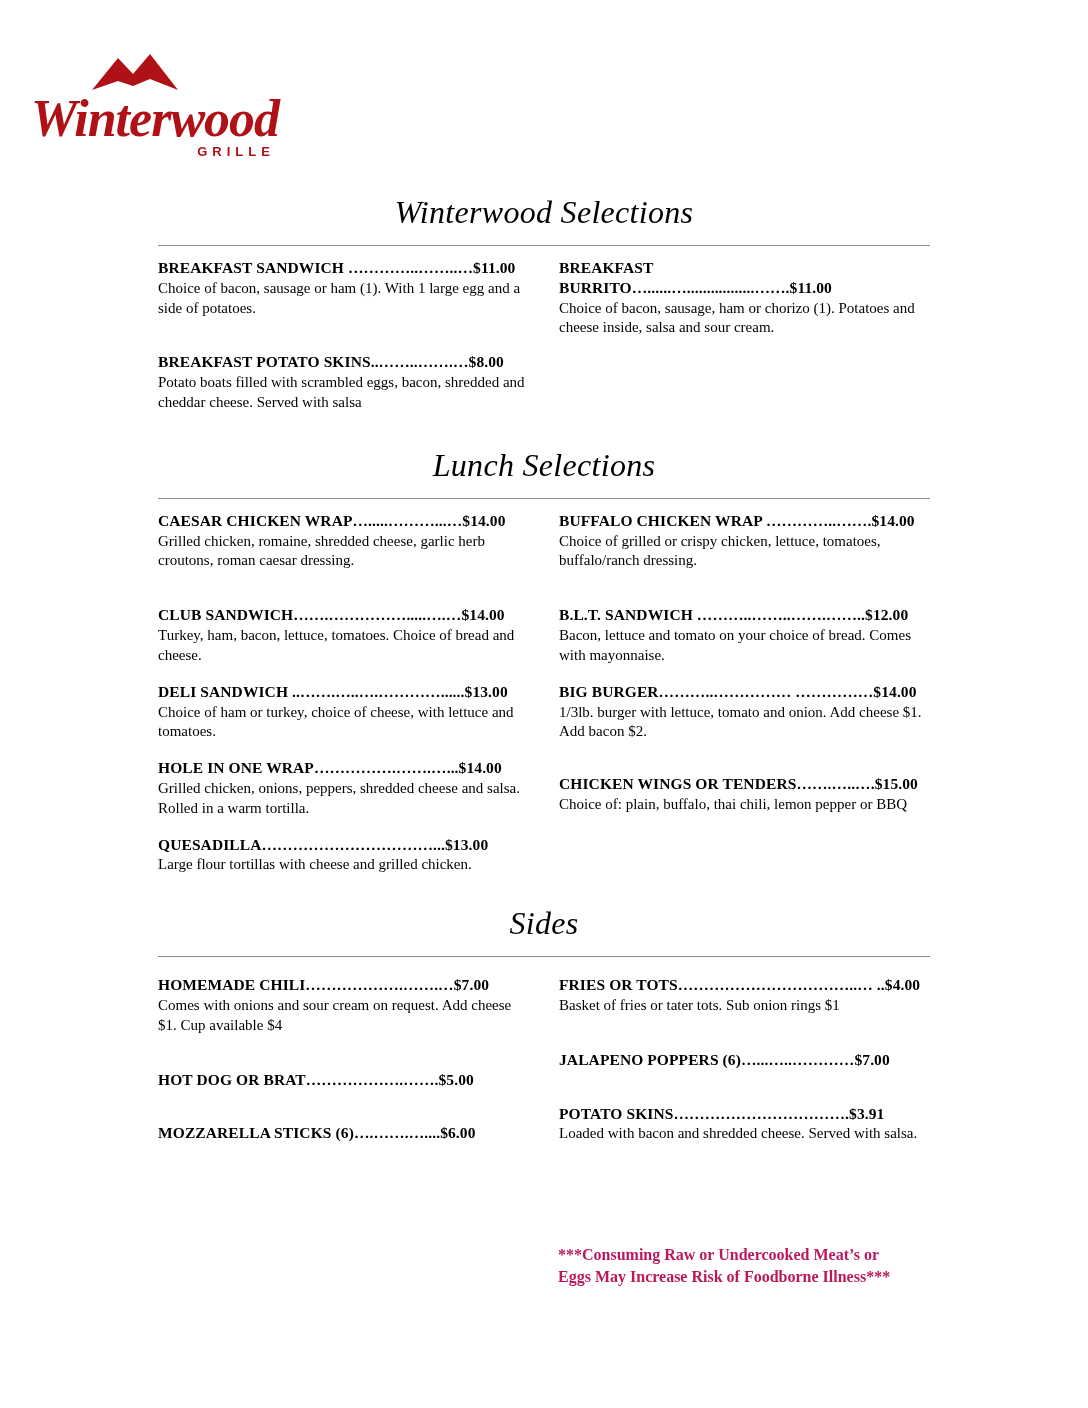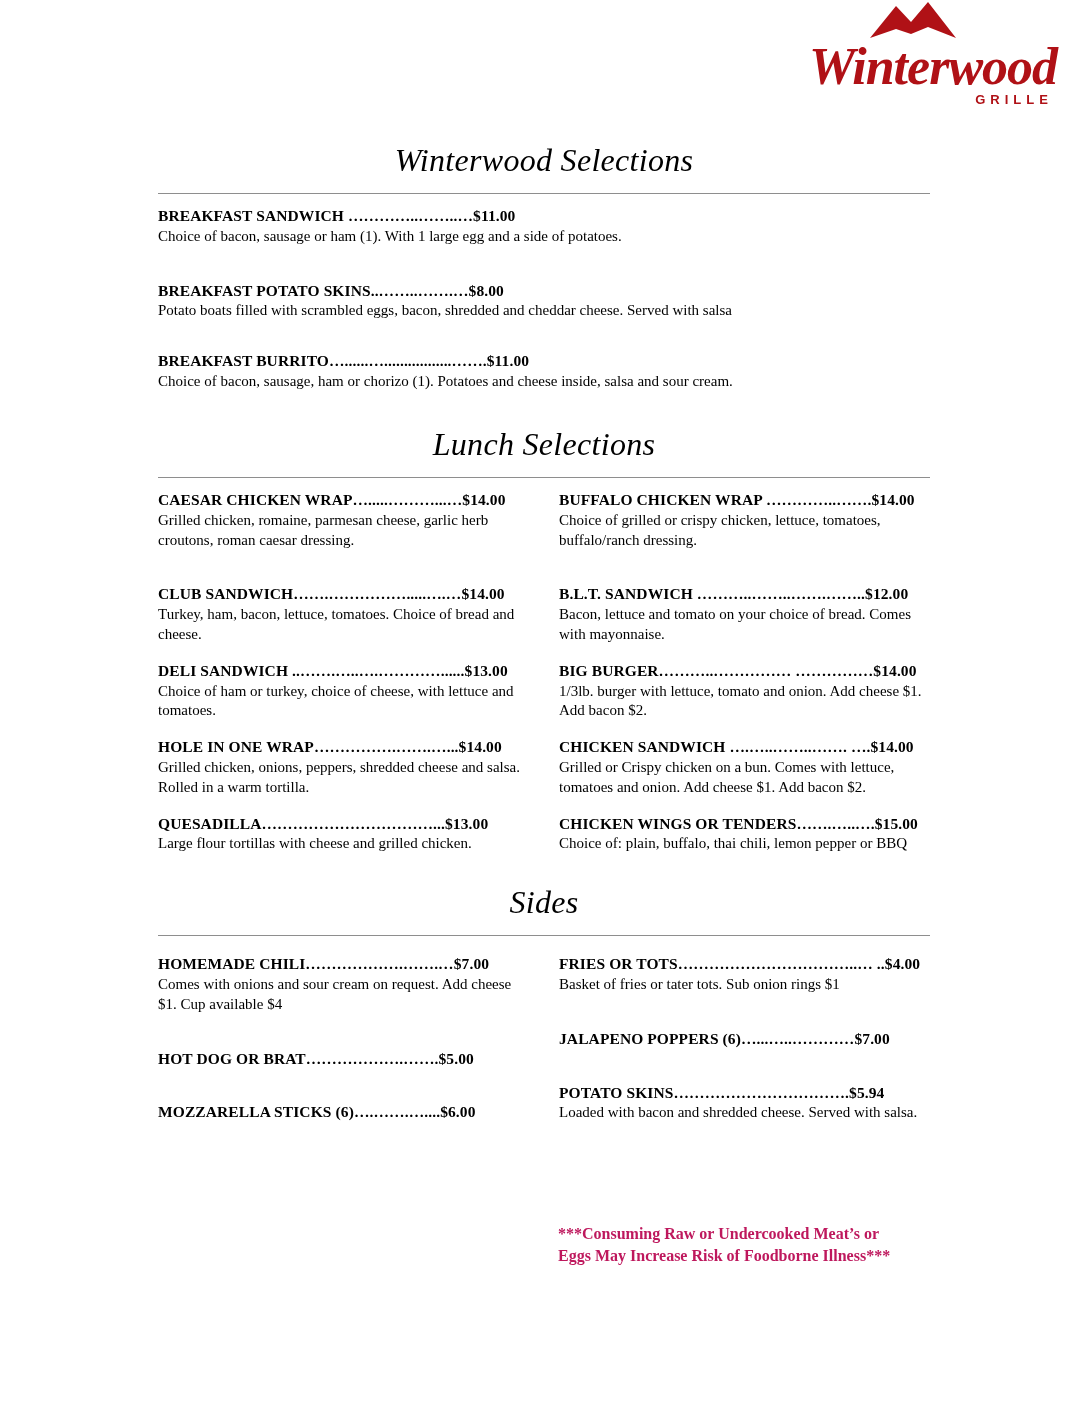--- a/index.html
+++ b/index.html
@@ -17,22 +17,23 @@
   .page {
     position: relative;
     width: 1088px;
     min-height: 1408px;
     box-sizing: border-box;
     padding: 0;
   }
 
   
   .logo-wrap {
+    padding-top: 52px;
     display: flex;
-    justify-content: flex-end;
+    justify-content: flex-start;
   }
   .logo {
     width: 310px;
     height: 120px;
     position: relative;
   }
   .logo svg { display: block; }
 
   
   .section-title {
@@ -79,21 +80,21 @@
   }
   .item-desc {
     font-family: Liberation Serif, serif;
     font-size: 15px;
     line-height: 1.32;
     margin-top: 1px;
   }
   .sp-s  { height: 16px; }
   .sp-l  { height: 34px; }
 
-  .breakfast-block { margin-top: 12px; flex-direction: column; }
+  .breakfast-block { margin-top: 12px; }
   .lunch-block { margin-top: 12px; }
   .sides-block { margin-top: 18px; justify-content: flex-end; }
 
   
   .footer-note {
     width: 772px;
     margin: 0 auto;
     padding-top: 100px;
     text-align: left;
     color: #be185d;
@@ -145,21 +146,21 @@
     </div>
   </div>
 
   <h2 class="section-title lunch">Lunch Selections</h2>
   <div class="rule"></div>
 
   <div class="cols lunch-block">
     <div class="col">
       <div class="item">
         <div class="item-title">CAESAR CHICKEN WRAP….....………...…$14.00</div>
-        <div class="item-desc">Grilled chicken, romaine, parmesan cheese, garlic herb croutons, roman caesar dressing.</div>
+        <div class="item-desc">Grilled chicken, romaine, shredded cheese, garlic herb croutons, roman caesar dressing.</div>
       </div>
       <div class="sp-l"></div>
       <div class="item">
         <div class="item-title">CLUB SANDWICH…….…………….....….…$14.00</div>
         <div class="item-desc">Turkey, ham, bacon, lettuce, tomatoes. Choice of bread and cheese.</div>
       </div>
       <div class="sp-s"></div>
       <div class="item">
         <div class="item-title">DELI SANDWICH ..…….…..….…………......$13.00</div>
         <div class="item-desc">Choice of ham or turkey, choice of cheese, with lettuce and tomatoes.</div>
@@ -184,24 +185,20 @@
       <div class="item">
         <div class="item-title">B.L.T. SANDWICH ………..……..…….……..$12.00</div>
         <div class="item-desc">Bacon, lettuce and tomato on your choice of bread. Comes with mayonnaise.</div>
       </div>
       <div class="sp-s"></div>
       <div class="item">
         <div class="item-title">BIG BURGER………..…………… ……………$14.00</div>
         <div class="item-desc">1/3lb. burger with lettuce, tomato and onion. Add cheese $1. Add bacon $2.</div>
       </div>
       <div class="sp-s"></div>
-      <div class="item">
-        <div class="item-title">CHICKEN SANDWICH ….…..……..……. ….$14.00</div>
-        <div class="item-desc">Grilled or Crispy chicken on a bun. Comes with lettuce, tomatoes and onion. Add cheese $1. Add bacon $2.</div>
-      </div>
       <div class="sp-s"></div>
       <div class="item">
         <div class="item-title">CHICKEN WINGS OR TENDERS…….…..….$15.00</div>
         <div class="item-desc">Choice of: plain, buffalo, thai chili, lemon pepper or BBQ</div>
       </div>
     </div>
   </div>
 
   <h2 class="section-title sides">Sides</h2>
   <div class="rule"></div>
@@ -225,21 +222,21 @@
       <div class="item">
         <div class="item-title">FRIES OR TOTS……………………………..… ..$4.00</div>
         <div class="item-desc">Basket of fries or tater tots. Sub onion rings $1</div>
       </div>
       <div class="sp-l"></div>
       <div class="item">
         <div class="item-title">JALAPENO POPPERS (6)…...…..…………$7.00</div>
       </div>
       <div class="sp-l"></div>
       <div class="item">
-        <div class="item-title">POTATO SKINS…………………………….$5.94</div>
+        <div class="item-title">POTATO SKINS…………………………….$3.91</div>
         <div class="item-desc">Loaded with bacon and shredded cheese. Served with salsa.</div>
       </div>
     </div>
   </div>
 
   <div class="footer-note">
     <div class="line">***Consuming Raw or Undercooked Meat’s or</div>
     <div class="line">Eggs May Increase Risk of Foodborne Illness***</div>
   </div>
   <div class="pad-bottom"></div>

